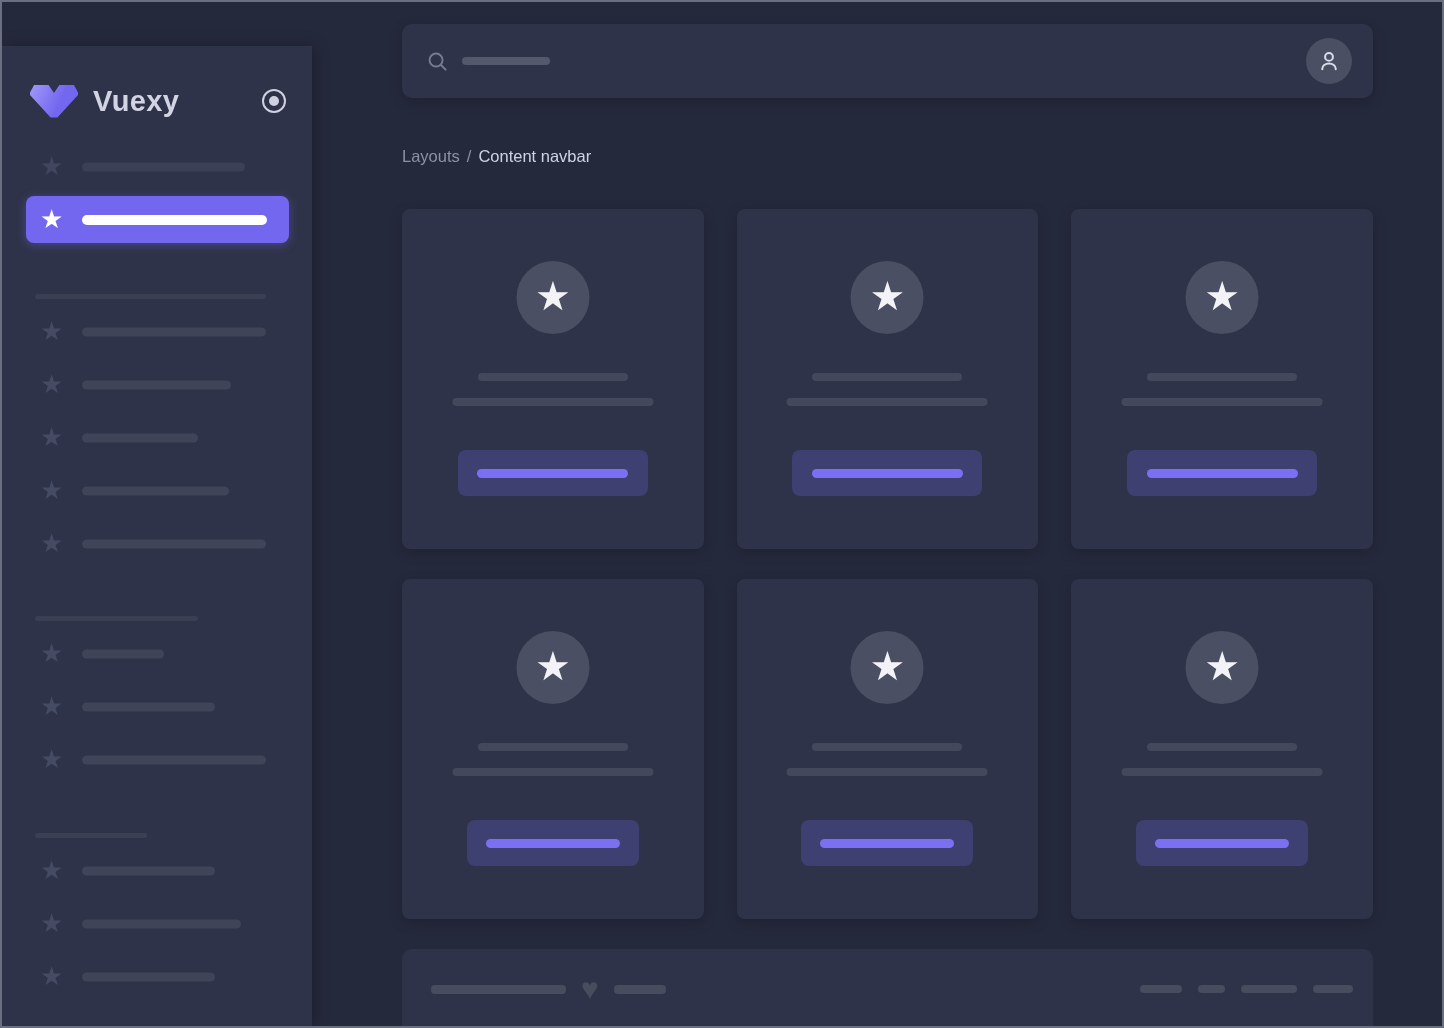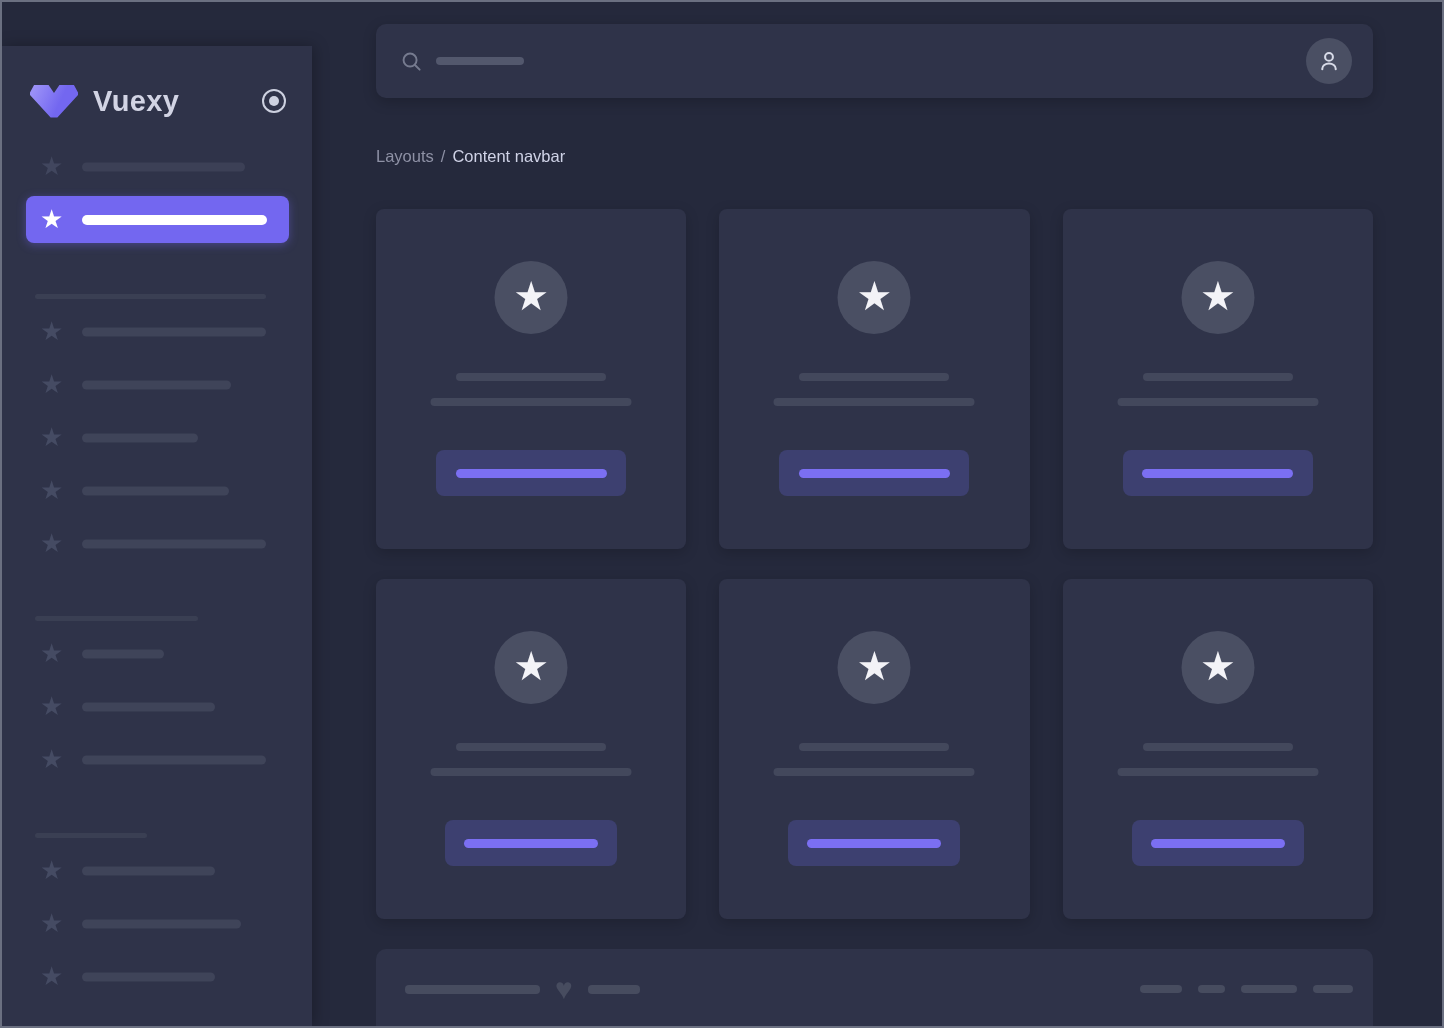--- a/index.html
+++ b/index.html
@@ -22,21 +22,21 @@
   .menu{position:absolute;inset:0;}
   .menu-row{position:absolute;left:0;width:310px;height:24px;cursor:pointer;}
   .menu-row .star{position:absolute;left:38px;top:50%;transform:translateY(-52%);font-size:26px;line-height:1;color:#454b63;}
   .menu-row .bar{position:absolute;left:80px;top:50%;transform:translateY(-50%);height:9px;border-radius:5px;background:#3f4459;}
   .menu-row.dim{opacity:.82;}
   .menu-row.active{left:24px;width:263px;height:47px;border-radius:8px;background:var(--primary,#7367f0);box-shadow:0 2px 10px rgba(115,103,240,.4);}
   .menu-row.active .star{left:14px;color:#ffffff;}
   .menu-row.active .bar{left:56px;height:10px;background:#ffffff;}
   .menu-label{position:absolute;left:33px;height:5px;border-radius:3px;background:#3a3f53;}
   
-  .main{position:absolute;left:310px;top:0;right:0;bottom:0;padding:22px 69px 0 64px;}
+  .main{position:absolute;left:310px;top:0;right:0;bottom:0;padding:22px 69px 0 90px;}
   .navbar{position:relative;height:74px;border-radius:10px;background:var(--surface-bg,#2f3349);box-shadow:0 4px 14px rgba(0,0,0,.2);}
   .search{position:absolute;left:0;top:0;bottom:0;width:55%;display:flex;align-items:center;padding-left:24px;gap:13px;cursor:text;}
   .search svg{width:23px;height:23px;flex:0 0 auto;}
   .search-skel{height:8px;border-radius:4px;background:#53586d;}
   .avatar{position:absolute;right:21px;top:14px;width:46px;height:46px;border-radius:50%;background:#4a4f63;display:flex;align-items:center;justify-content:center;cursor:pointer;}
   .avatar svg{width:26px;height:26px;}
   .breadcrumb{margin-top:47px;height:22px;font-size:16.5px;display:flex;align-items:center;}
   .bc-muted{color:#8e91a5;}
   .bc-sep{margin:0 7px;}
   .bc-current{color:#cfd2e6;font-weight:normal;}

